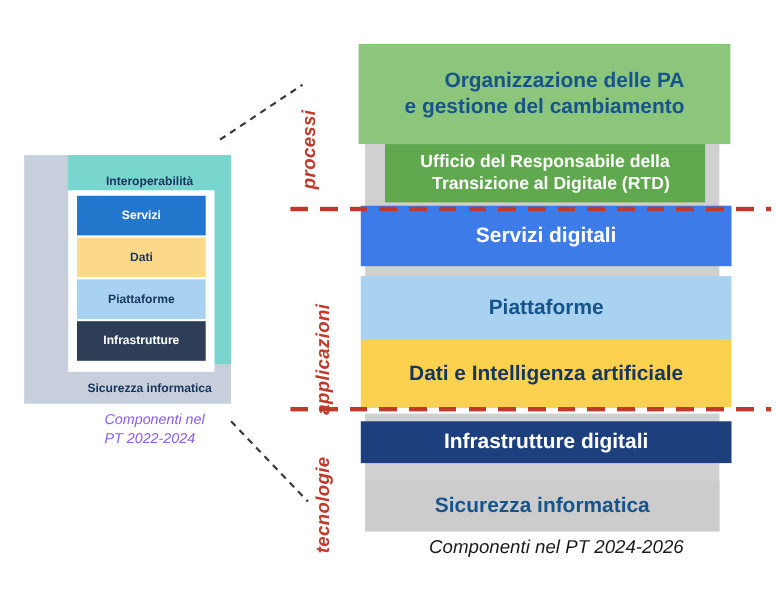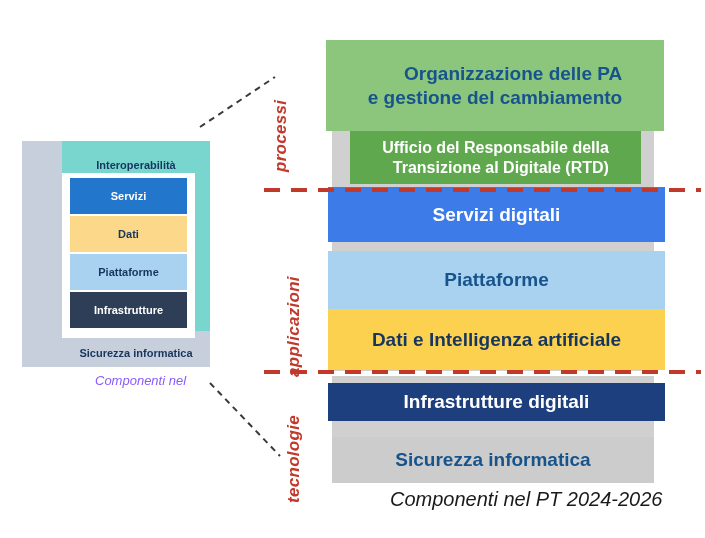--- a/index.html
+++ b/index.html
@@ -56,21 +56,21 @@
       color:#17365d;font-size:19px;font-weight:700;}
 
   
   #r-gray-tec{left:332px;top:376px;width:322px;height:107px;background:#d0d0d0;}
   #r-infra-dig{left:328px;top:383px;width:337px;height:38px;background:#1d3f7d;
       color:#ffffff;font-size:19px;font-weight:700;}
   #r-sicurezza{left:332px;top:437px;width:322px;height:46px;background:#cccccc;
       color:#17548c;font-size:19px;font-weight:700;}
 
   #right-caption{position:absolute;left:390px;top:488px;width:300px;
-      font-size:20px;font-style:italic;color:#1a1a1a;text-align:left;}
+      font-size:17px;font-style:italic;color:#1a1a1a;text-align:left;}
 
   
   .sep{position:absolute;left:264px;width:437px;height:4px;
        background:repeating-linear-gradient(to right,
           #c0392b 0px,#c0392b 16px,rgba(0,0,0,0) 16px,rgba(0,0,0,0) 27px);}
   #sep-1{top:188px;}
   #sep-2{top:370px;}
 
   
   .vlabel{position:absolute;color:#c0392b;font-weight:700;font-style:italic;
@@ -98,20 +98,21 @@
 
     <div class="box lstack" id="l-piatta">Piattaforme</div>
 
     <div class="box lstack" id="l-infra">Infrastrutture</div>
 
     <div class="box" id="left-sicurezza">Sicurezza informatica</div>
   </div>
 
   <div id="left-caption">
     <div>Componenti nel</div>
+    <div>PT 2022-2024</div>
   </div>
 
   <svg class="connector" style="left:195px;top:72px;" width="90" height="60" viewBox="0 0 90 60">
     <line x1="5" y1="55" x2="80" y2="5" stroke="#3a3a3a" stroke-width="2" stroke-dasharray="6,5" stroke-linecap="butt"></line>
   </svg>
 
   <svg class="connector" style="left:205px;top:378px;" width="85" height="85" viewBox="0 0 85 85">
     <line x1="5" y1="5" x2="75" y2="78" stroke="#3a3a3a" stroke-width="2" stroke-dasharray="6,5" stroke-linecap="butt"></line>
   </svg>
 

